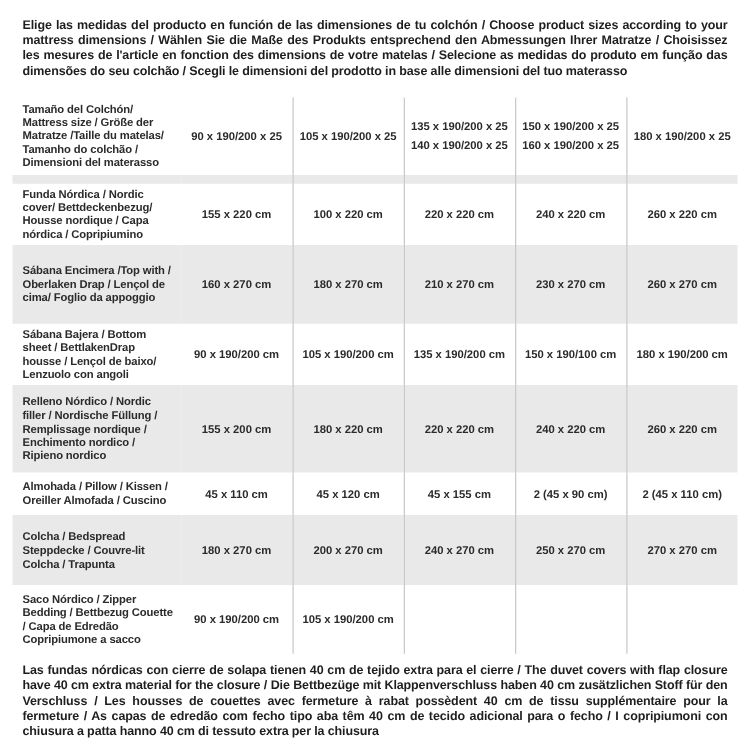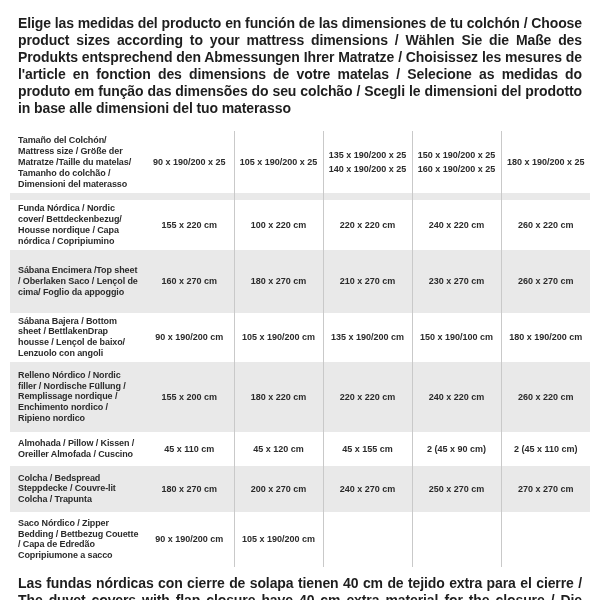--- a/index.html
+++ b/index.html
@@ -10,21 +10,21 @@
     -webkit-font-smoothing: antialiased;
   }
   .page {
     width: 600px; height: 600px;
     box-sizing: border-box;
     padding: 15px 10px 10px 10px;
     overflow: hidden;
   }
   .note {
     font-weight: bold;
-    font-size: 14px;
+    font-size: 10px;
     line-height: 1.22;
     color: #1e1e1e;
     letter-spacing: -0.1px;
     text-align: justify;
     margin: 0 8px;
   }
   table.size-table {
     border-collapse: collapse;
     table-layout: fixed;
     width: 580px;
@@ -96,21 +96,21 @@
       <tr style="height:44px">
         <td class="label">Funda Nórdica /  Nordic cover/ Bettdeckenbezug/ Housse nordique  / Capa nórdica / Copripiumino</td>
         <td class="val first">155 x 220 cm</td>
         <td class="val">100 x 220 cm</td>
         <td class="val">220 x 220 cm</td>
         <td class="val">240 x 220 cm</td>
         <td class="val">260 x 220 cm</td>
       </tr>
 
       <tr class="gray" style="height:63px">
-        <td class="label">Sábana Encimera /Top sheet / Oberlaken Saco / Lençol de cima/ Foglio da appoggio</td>
+        <td class="label">Sábana Encimera /Top with / Oberlaken Drap / Lençol de cima/ Foglio da appoggio</td>
         <td class="val first">160 x 270 cm</td>
         <td class="val">180 x 270 cm</td>
         <td class="val">210 x 270 cm</td>
         <td class="val">230 x 270 cm</td>
         <td class="val">260 x 270 cm</td>
       </tr>
 
       <tr style="height:46px">
         <td class="label">Sábana Bajera / Bottom sheet / BettlakenDrap housse / Lençol de baixo/ Lenzuolo con angoli</td>
         <td class="val first">90 x 190/200 cm</td>
@@ -131,21 +131,21 @@
 
       <tr style="height:34px">
         <td class="label">Almohada  / Pillow / Kissen / Oreiller Almofada / Cuscino</td>
         <td class="val first">45 x 110 cm</td>
         <td class="val">45 x 120 cm</td>
         <td class="val">45 x 155 cm</td>
         <td class="val">2 (45 x 90 cm)</td>
         <td class="val">2 (45 x 110 cm)</td>
       </tr>
 
-      <tr class="gray" style="height:46px">
+      <tr class="gray" style="height:56px">
         <td class="label">Colcha / Bedspread Steppdecke / Couvre-lit Colcha / Trapunta</td>
         <td class="val first">180 x 270 cm</td>
         <td class="val">200 x 270 cm</td>
         <td class="val">240 x 270 cm</td>
         <td class="val">250 x 270 cm</td>
         <td class="val">270 x 270 cm</td>
       </tr>
 
       <tr style="height:55px">
         <td class="label">Saco Nórdico / Zipper Bedding / Bettbezug Couette  / Capa de Edredão Copripiumone a sacco</td>

